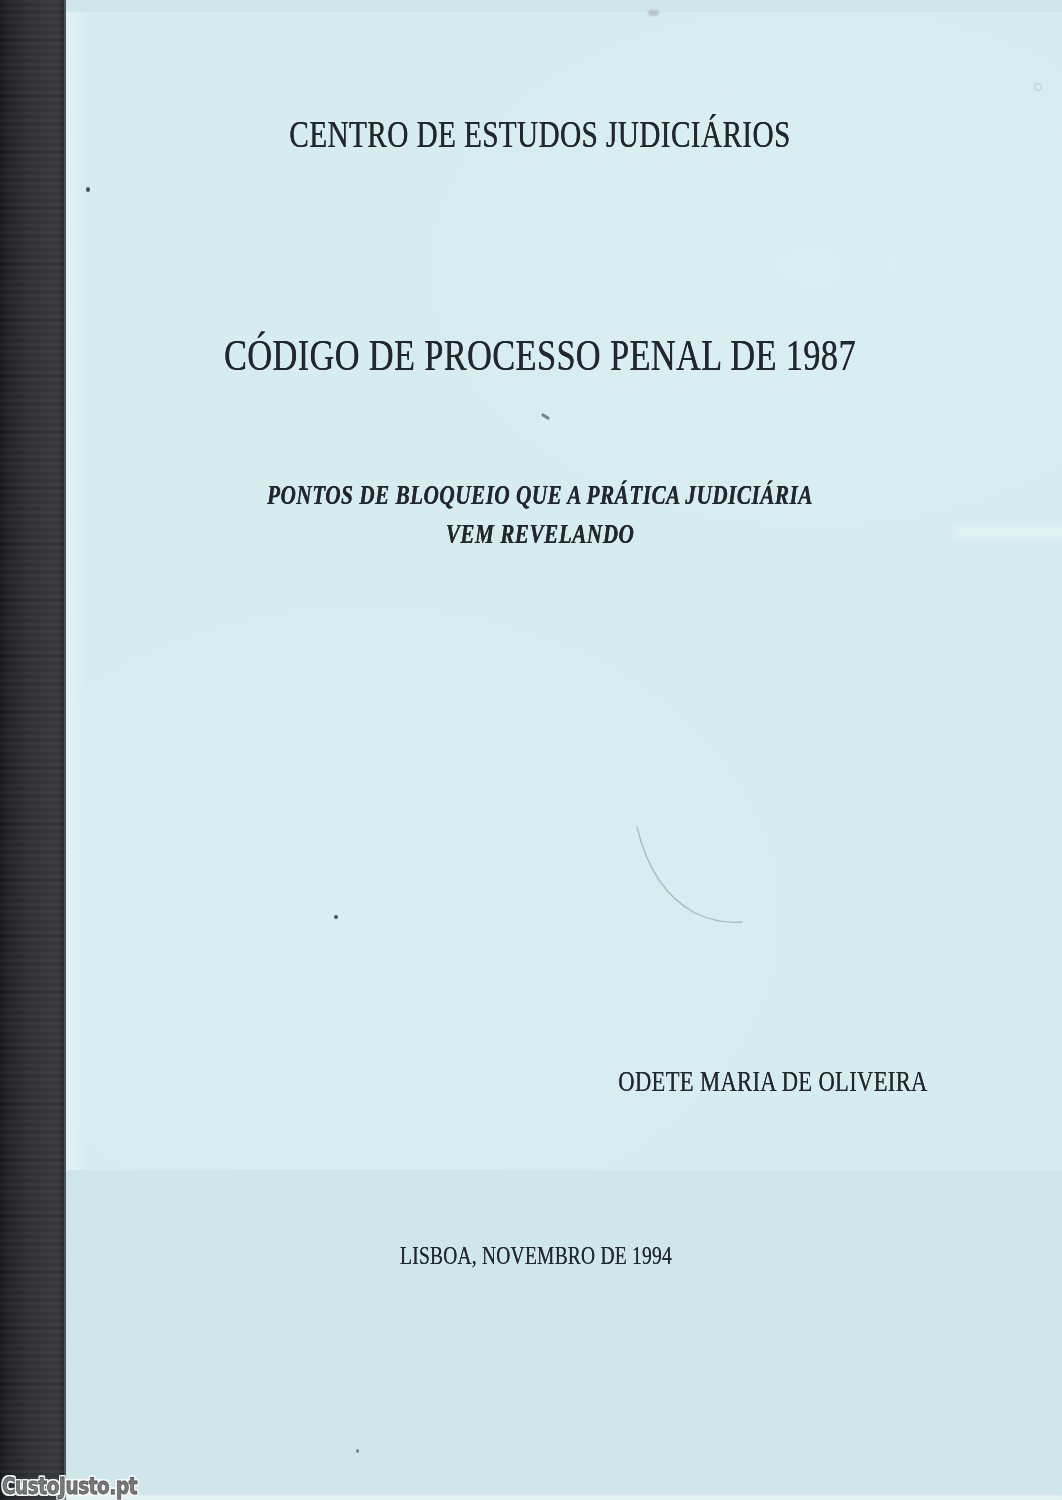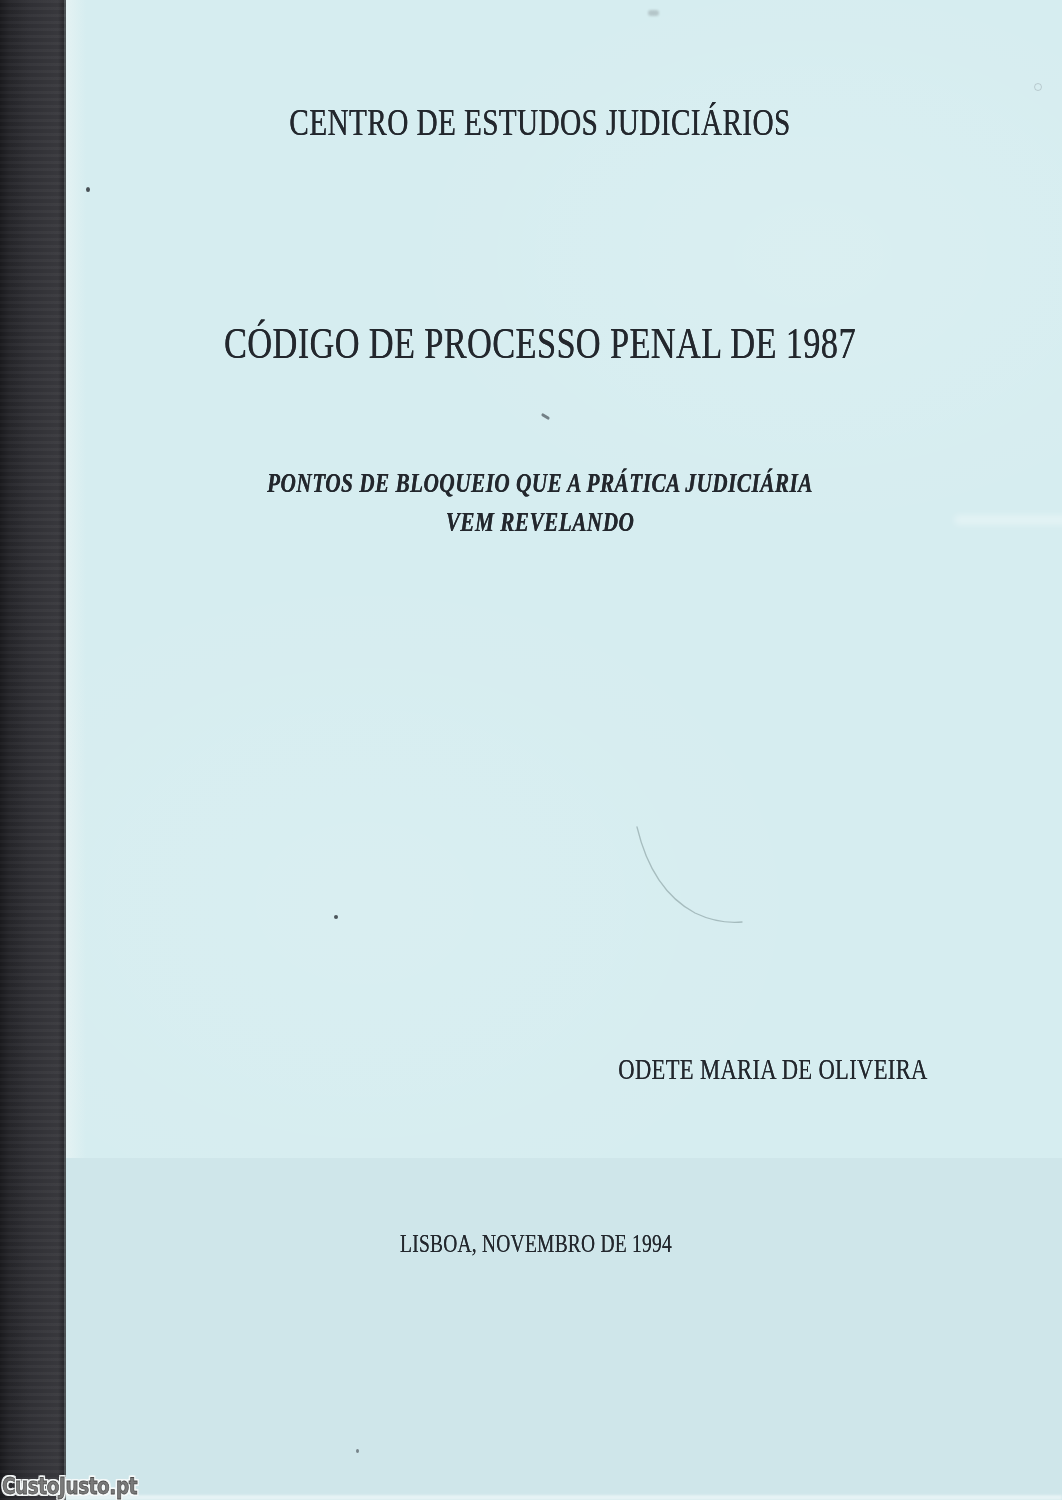--- a/index.html
+++ b/index.html
@@ -22,21 +22,21 @@
       repeating-linear-gradient(180deg, rgba(255,255,255,0.025) 0 3px, rgba(0,0,0,0.04) 3px 7px),
       linear-gradient(90deg, rgba(0,0,0,0.38) 0, rgba(0,0,0,0.12) 14%, rgba(255,255,255,0.03) 45%, rgba(255,255,255,0.07) 88%, rgba(0,0,0,0.18) 100%),
       var(--binding);
   }
   .spine::after{
     content:"";position:absolute;right:0;top:0;width:2px;height:100%;
     background:rgba(190,210,212,0.25);
   }
   
   .paper{
-    position:absolute;left:66px;top:0;width:996px;height:1158px;
+    position:absolute;left:66px;top:12px;width:996px;height:1158px;
     background:
       radial-gradient(620px 420px at 75% 22%, rgba(255,255,255,0.10), rgba(255,255,255,0) 70%),
       radial-gradient(700px 520px at 30% 78%, rgba(255,255,255,0.08), rgba(255,255,255,0) 70%),
       linear-gradient(90deg, #e4f2f3 0px, var(--paper) 20px),
       linear-gradient(175deg, #d3eaee 0%, var(--paper) 55%, #dcefF1 100%);
   }
   .paper-bottom-edge{
     position:absolute;left:66px;bottom:0;width:996px;height:5px;
     background:rgba(250,253,253,0.55);filter:blur(1px);
   }

